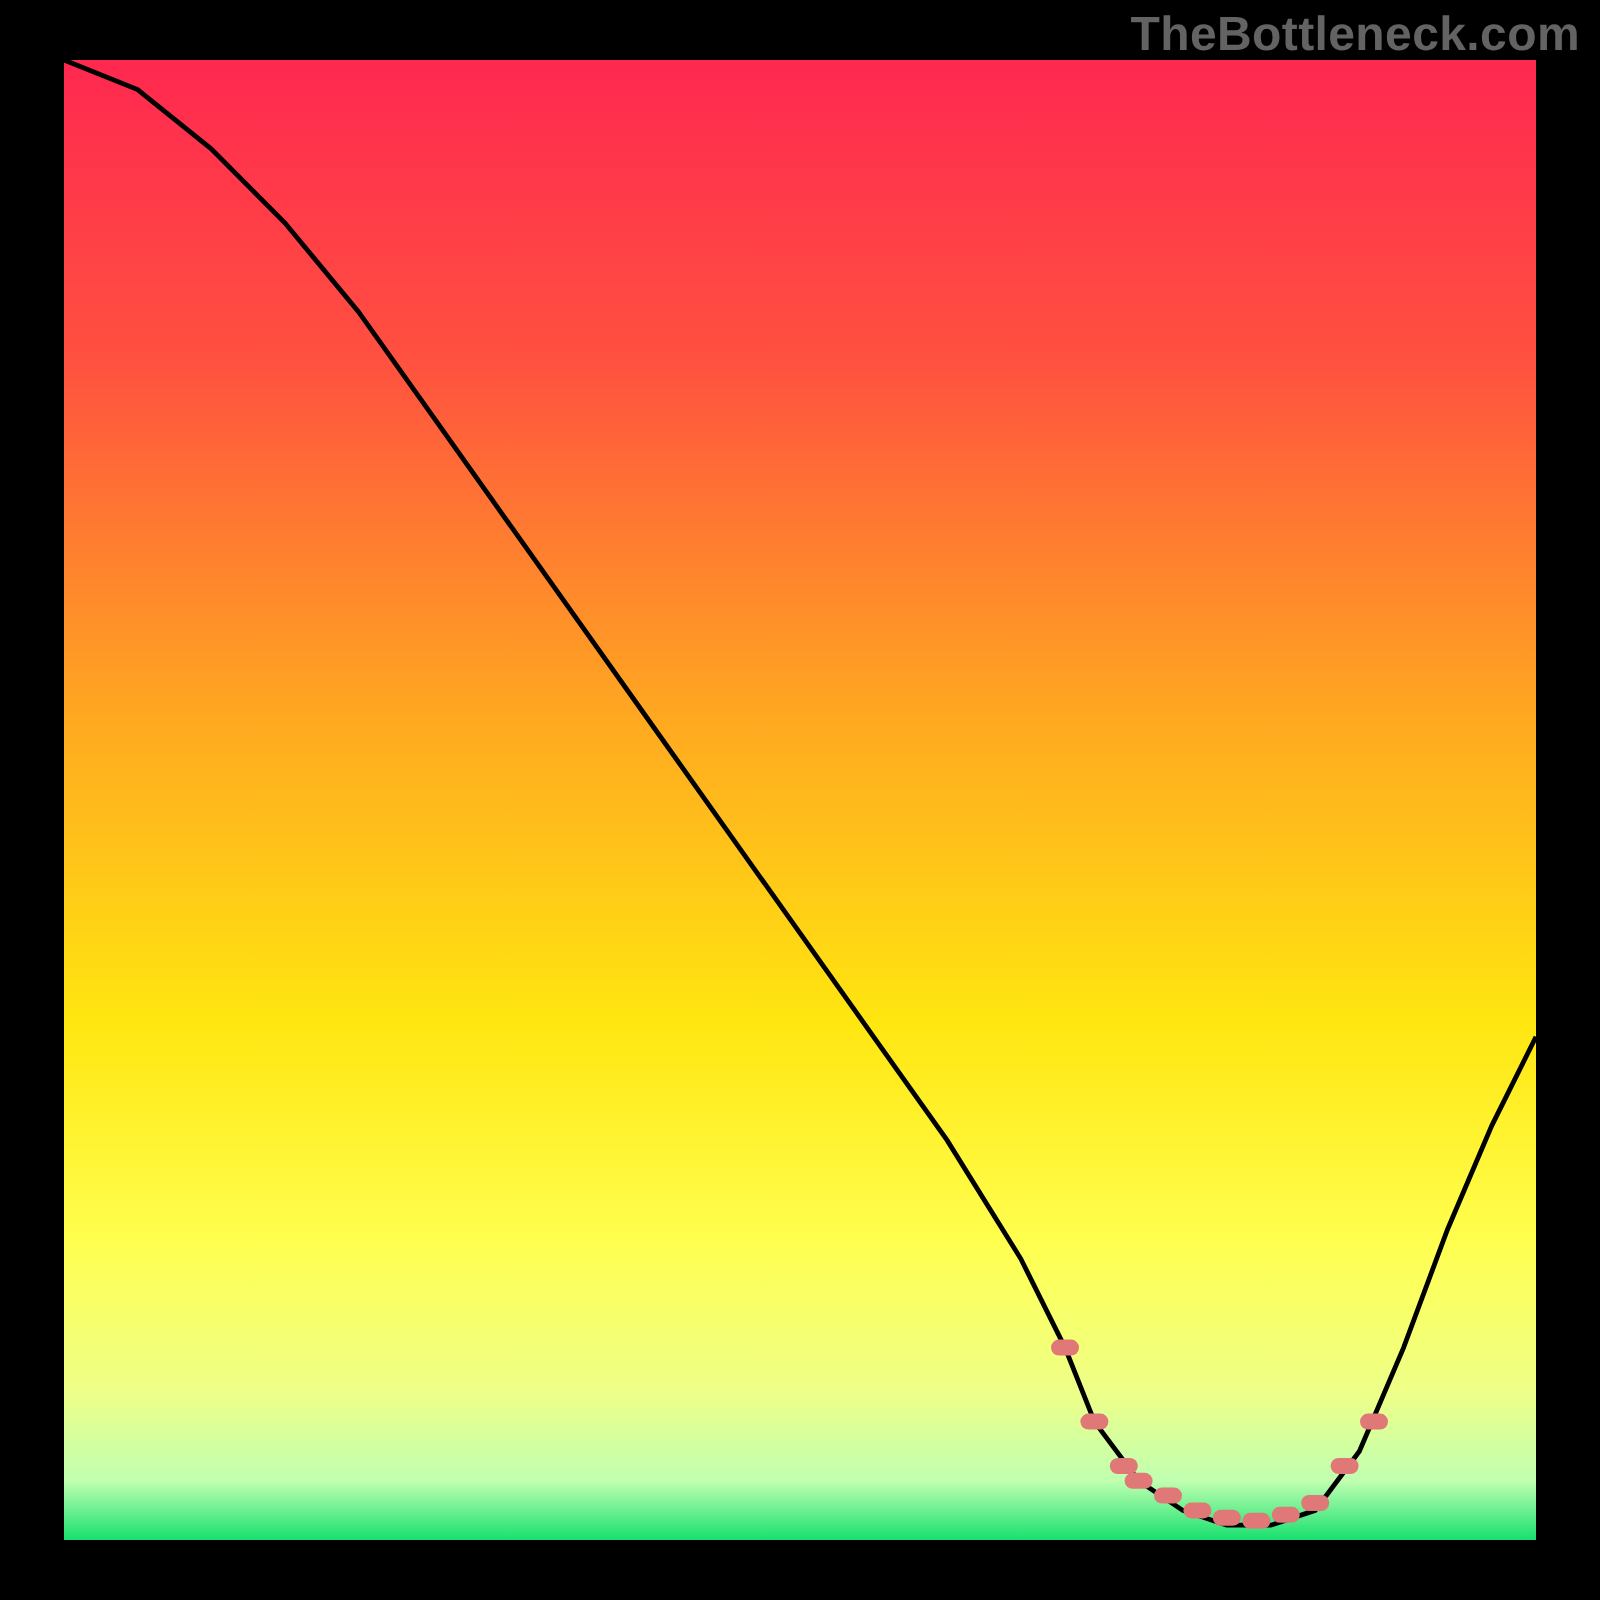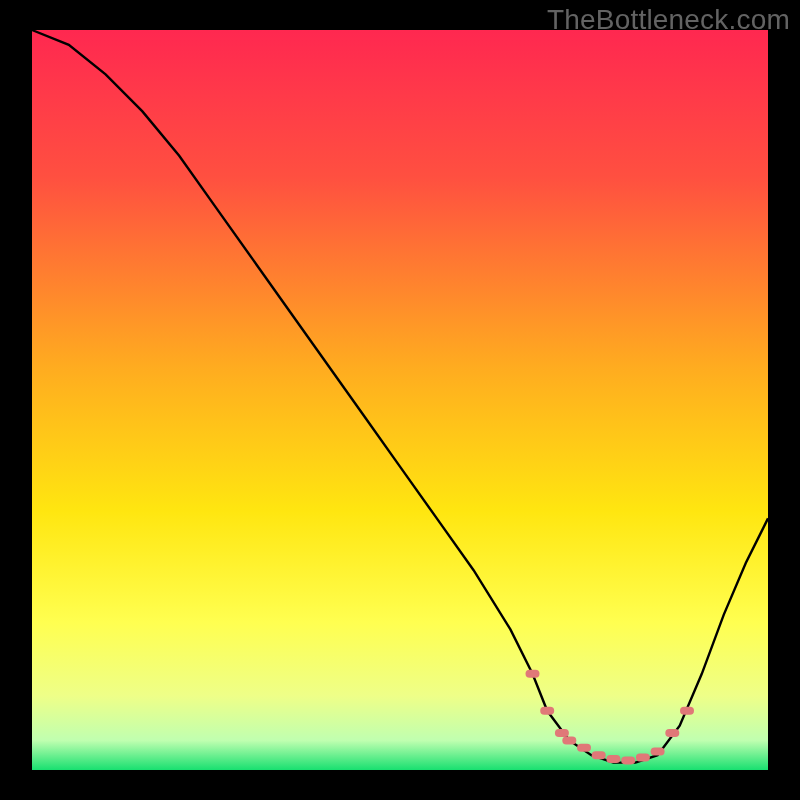--- a/index.html
+++ b/index.html
@@ -15,22 +15,22 @@
     position: relative;
     width: 800px;
     height: 800px;
     background: #000;
   }
   .watermark {
     position: absolute;
     top: 4px;
     right: 10px;
     color: #636363;
-    font-size: 28px;
-    font-weight: 400;
+    font-size: 24px;
+    font-weight: 700;
     letter-spacing: 0.2px;
     user-select: none;
   }
   svg {
     position: absolute;
     top: 0;
     left: 0;
     width: 800px;
     height: 800px;
     display: block;

